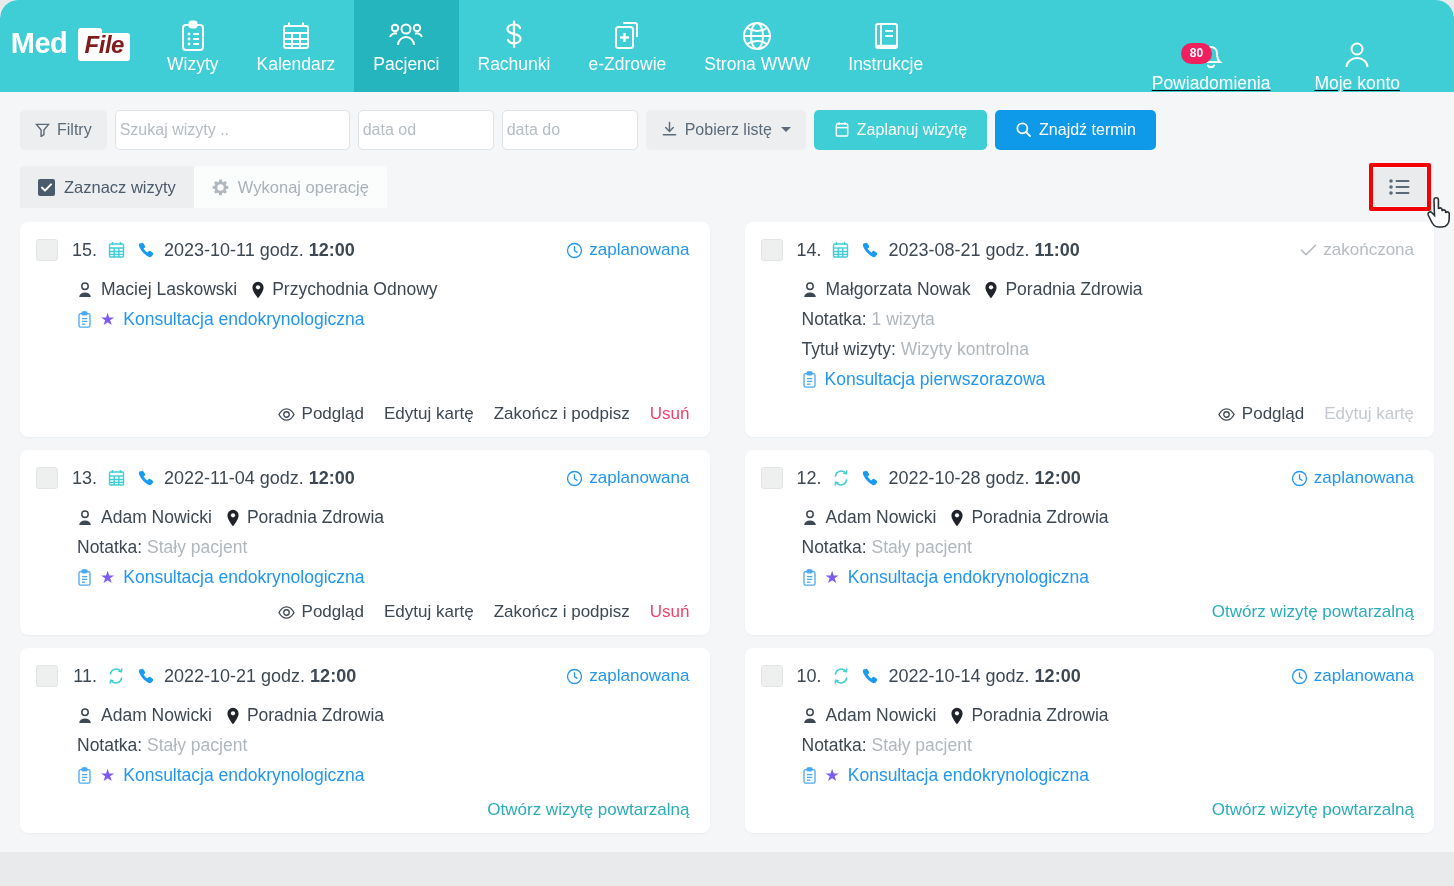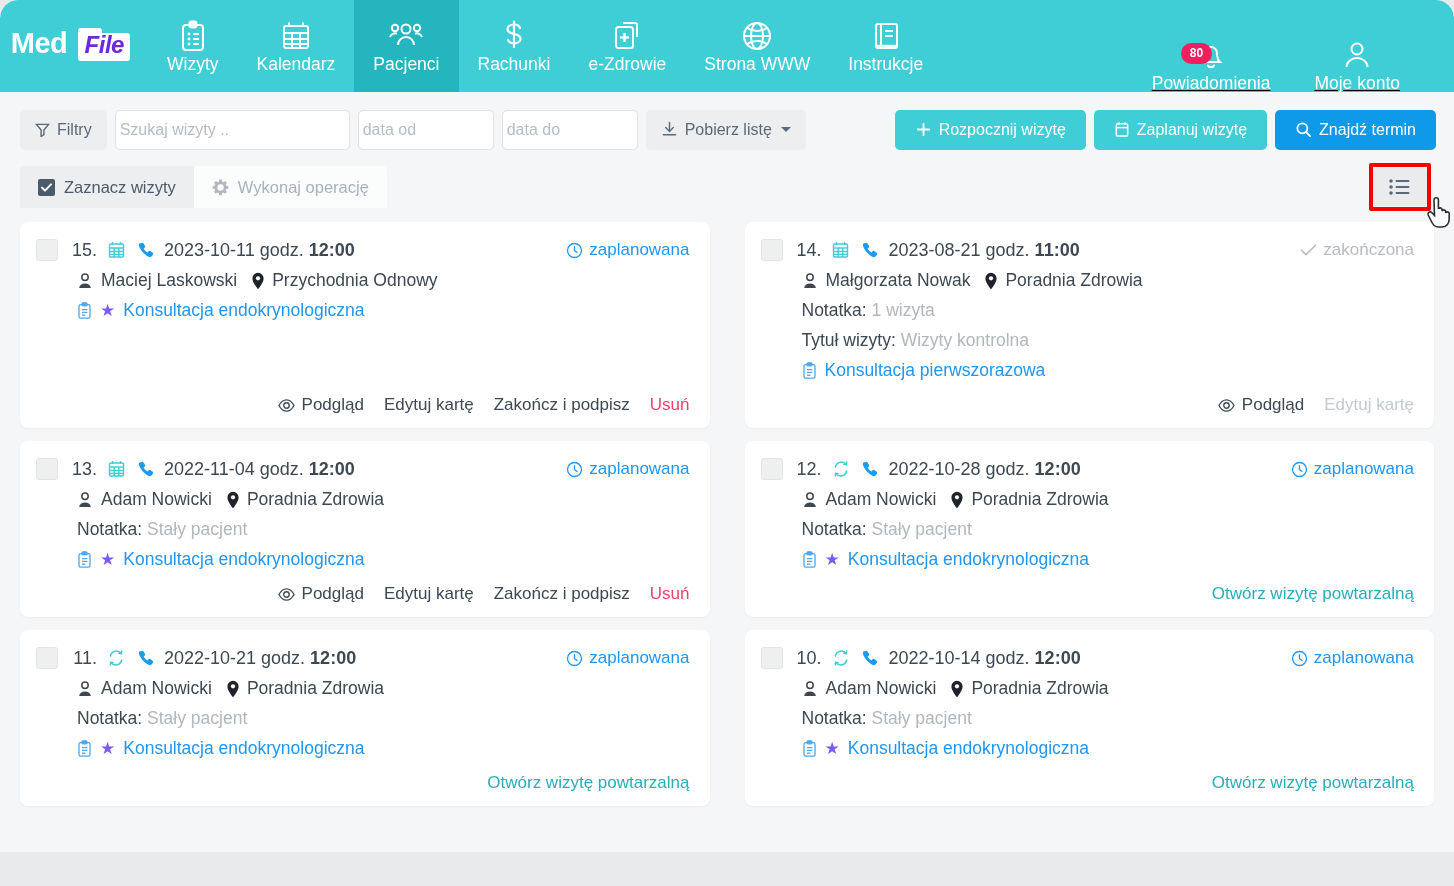--- a/index.html
+++ b/index.html
@@ -64,21 +64,21 @@
   .logo-folder {
     position: absolute;
     left: 0; top: 0;
     width: 66px; height: 42px;
   }
   .logo-file-text {
     position: absolute;
     left: 0; top: 9px;
     width: 66px;
     text-align: center;
-    color: #6d28d9;
+    color: #7f1d1d;
     font-size: 24px;
     font-weight: bold;
     font-style: italic;
     letter-spacing: -0.5px;
     z-index: 2;
   }
 
   .nav {
     display: flex;
     align-items: stretch;
@@ -327,21 +327,21 @@
     font-size: 17px;
     white-space: nowrap;
   }
   .status-planned { color: #2196f3; }
   .status-done { color: #b6bcc2; }
 
   .row {
     display: flex;
     align-items: center;
     gap: 7px;
-    margin-top: 9px;
+    margin-top: 18px;
     padding-left: 41px;
     font-size: 17.5px;
     color: #3d4852;
   }
   .row-name { gap: 8px; }
   .sep-pin { margin-left: 6px; display: inline-flex; align-items: center; gap: 7px; }
 
   .note-row {
     margin-top: 9px;
     padding-left: 41px;
@@ -549,27 +549,20 @@
       <button class="btn btn-ghost">
         <svg width="17" height="17" viewBox="0 0 18 18" fill="none" stroke="#5b6a78" stroke-width="1.5" stroke-linecap="round">
           <path d="M9 1.5 v9"></path>
             <path d="M5 7 l4 4 l4 -4"></path>
             <path d="M2.5 14.5 h13"></path>
         </svg>
         <span>Pobierz listę</span>
         <span class="caret"></span>
       </button>
 
-      <button class="btn btn-teal" style="margin-left:auto">
-        <svg width="17" height="17" viewBox="0 0 18 18" stroke="#fff" stroke-width="2" stroke-linecap="round">
-          <line x1="9" y1="3" x2="9" y2="15"></line>
-            <line x1="3" y1="9" x2="15" y2="9"></line>
-        </svg>
-        <span>Rozpocznij wizytę</span>
-      </button>
 
       <button class="btn btn-teal">
         <svg width="16" height="17" viewBox="0 0 16 18" fill="none" stroke="#fff" stroke-width="1.6">
           <rect x="2" y="3" width="12" height="13" rx="1.5"></rect>
           <line x1="2" y1="7" x2="14" y2="7"></line>
           <line x1="5" y1="1.2" x2="5" y2="4"></line>
             <line x1="11" y1="1.2" x2="11" y2="4"></line>
         </svg>
         <span>Zaplanuj wizytę</span>
       </button>

